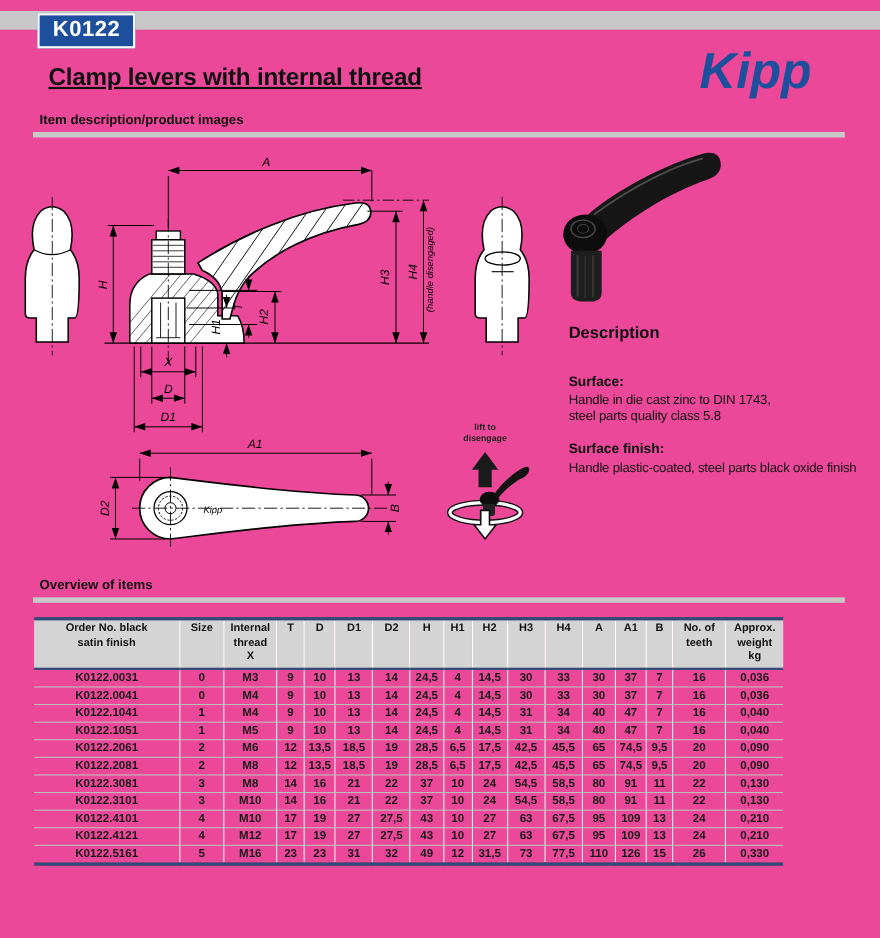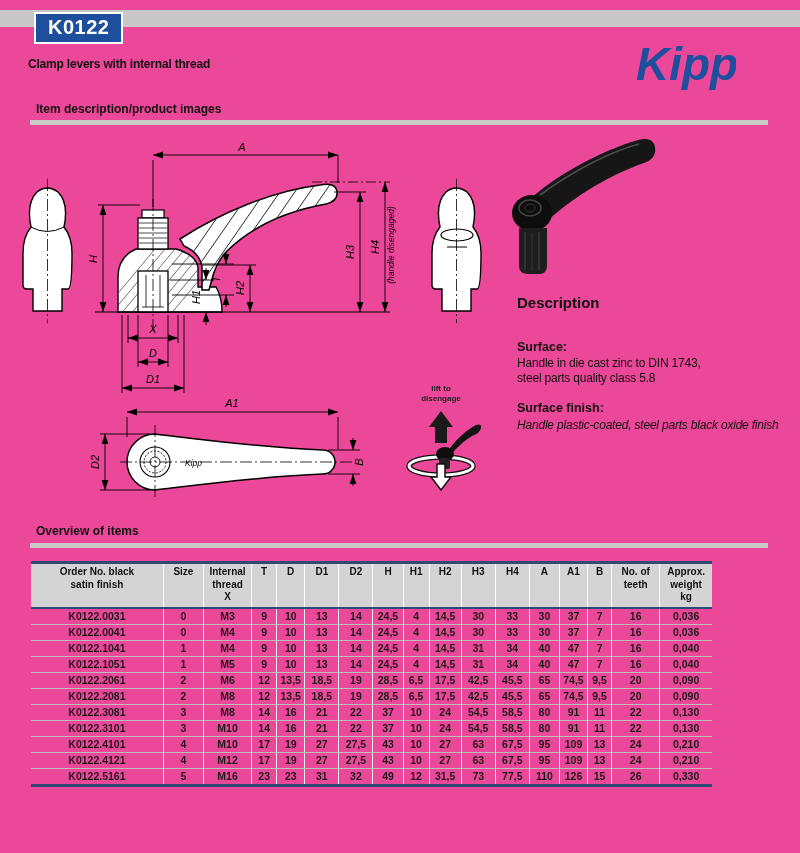--- a/index.html
+++ b/index.html
@@ -3,21 +3,21 @@
 <meta charset="utf-8">
 <style>
   html,body{margin:0;padding:0;background:#fff;}
   #page{position:relative;width:800px;height:853px;background:#ec4899;overflow:hidden;
         font-family:"Liberation Sans",sans-serif;color:#111;}
   .abs{position:absolute;}
   
   #topband{left:0;top:10px;width:800px;height:17px;background:var(--band,#c9c9c9);}
   #badge{left:34px;top:12px;background:var(--navy,#1d4f9c);border:2px solid #fff;
          color:#fff;font-weight:bold;font-size:20px;padding:2px 12px 3px;letter-spacing:.5px;}
-  #title{left:28px;top:57px;font-size:12px;font-weight:bold;letter-spacing:-.2px;}
+  #title{left:44px;top:57px;font-size:22px;font-weight:bold;letter-spacing:-.2px;text-decoration:underline;}
   
   .seclabel{font-size:12px;font-weight:bold;}
   .secbar{height:5px;background:var(--band,#c9c9c9);}
   
   #desc-heading{left:517px;top:294px;font-size:15px;font-weight:bold;}
   .desc-label{font-size:12.5px;font-weight:bold;}
   .desc-text{font-size:12px;line-height:15px;white-space:pre-line;letter-spacing:-.2px;}
   
   #tablewrap{left:31px;top:561px;}
   table.tbl{border-collapse:collapse;table-layout:fixed;width:681px;
@@ -229,21 +229,21 @@
       <rect x="419" y="323" width="11" height="11" rx="2" fill="#222"></rect>
       <path d="M417,329 L425,329 L425,342 L431,342 L421,355 L411,342 L417,342 Z" fill="#fff" stroke="#111" stroke-width="1.5"></path>
     </g>
   </svg>
 
   <div id="desc-heading" class="abs">Description</div>
   <div class="abs desc-label" style="left:517px;top:340px;">Surface:</div>
   <div class="abs desc-text" style="left:517px;top:356px;width:275px;">Handle in die cast zinc to DIN 1743,
 steel parts quality class 5.8</div>
   <div class="abs desc-label" style="left:517px;top:401px;">Surface finish:</div>
-  <div class="abs desc-text" style="left:517px;top:418px;width:278px;font-style:italic;">Handle plastic-coated, steel parts black oxide finish</div>
+  <div class="abs desc-text" style="left:517px;top:418px;width:278px;">Handle plastic-coated, steel parts black oxide finish</div>
 
   <div class="abs seclabel" style="left:36px;top:524px;">Overview of items</div>
   <div class="abs secbar" style="left:30px;top:543px;width:738px;"></div>
 
   <div id="tablewrap" class="abs">
     <table class="tbl">
       <colgroup>
         <col style="width:132px">
           <col style="width:40px">
           <col style="width:48px">

